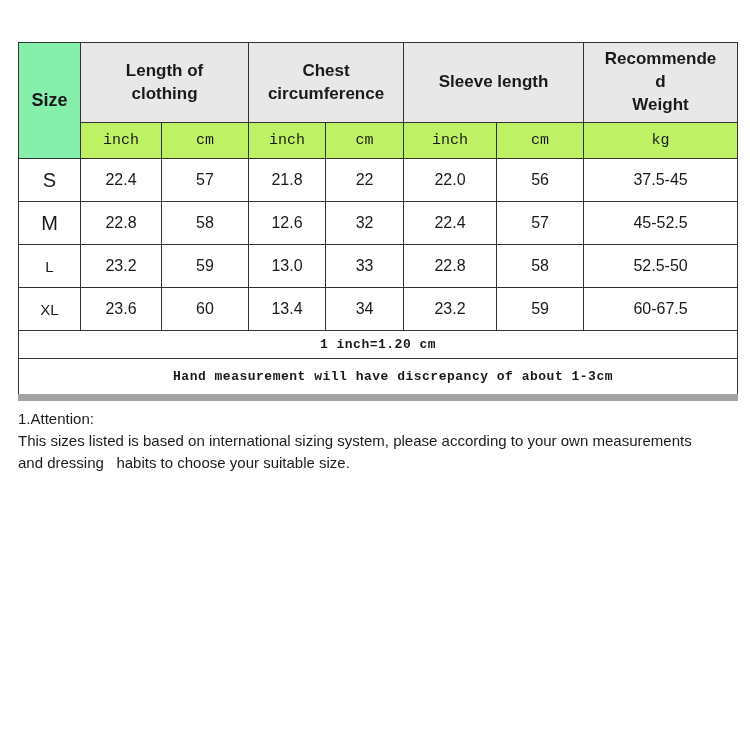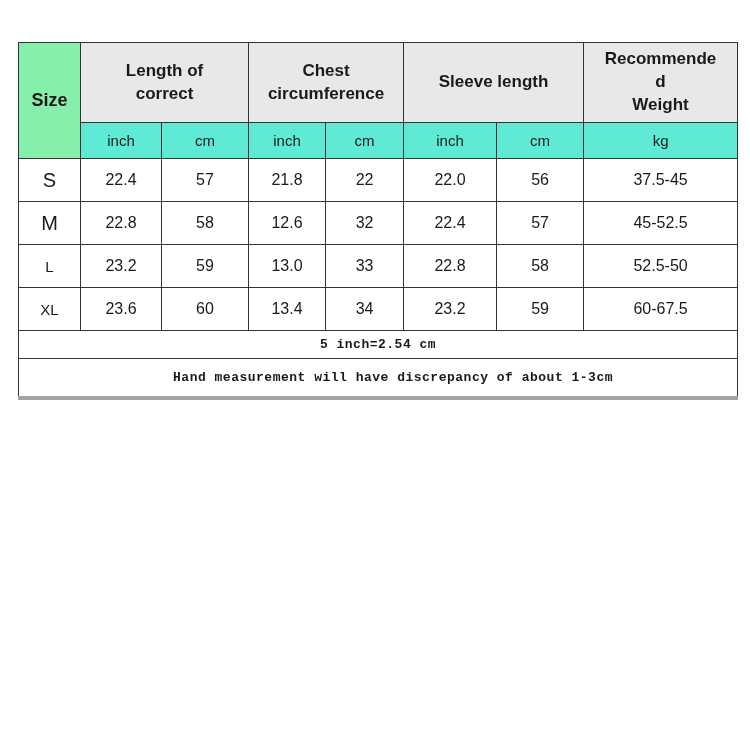--- a/index.html
+++ b/index.html
@@ -34,35 +34,35 @@
     background: #86efac;
     font-size: 18px; font-weight: bold;
   }
   th.group-h {
     background: #e8e8e8;
     font-size: 17px; font-weight: bold;
     white-space: pre-line;
     line-height: 1.35;
   }
   th.unit-h {
-    background: #5eead4;
-    font-size: 15px; font-weight: normal;
+    background: #bef264;
+    font-size: 15px; font-weight: normal; font-family: Liberation Mono, monospace;
   }
   td.size-cell { font-weight: normal; }
   td.size-big { font-size: 20px; }
   td.size-small { font-size: 15px; }
   td.value-cell { font-size: 16px; }
 
   td.footnote-cell {
     font-family: "Liberation Mono", "DejaVu Sans Mono", monospace;
     font-weight: bold;
     font-size: 13px;
     letter-spacing: 0.5px;
   }
-  tr.r-fn2 td { border-bottom: 4px solid #a3a3a3; padding-left: 30px; }
+  tr.r-fn2 td { border-bottom: 7px solid #a3a3a3; padding-left: 30px; }
 
   .notes {
     margin: 7px 18px 0 18px;
     width: 714px;
   }
   .note-block {
     white-space: pre-wrap;
     font-size: 15px;
     line-height: 22px;
     color: #1c1c1c;
@@ -82,21 +82,21 @@
       <col style="width:77px">
       <col style="width:78px">
       <col style="width:93px">
       <col style="width:87px">
       <col style="width:154px">
     </colgroup>
     <thead>
       <tr class="r-h1">
         <th class="size-h" rowspan="2">Size</th>
         <th class="group-h" colspan="2">Length of
-correct</th>
+clothing</th>
         <th class="group-h" colspan="2">Chest
 circumference</th>
         <th class="group-h" colspan="2">Sleeve length</th>
         <th class="group-h">Recommende
 d
 Weight</th>
       </tr>
       <tr class="r-h2">
         <th class="unit-h">inch</th>
         <th class="unit-h">cm</th>
@@ -142,24 +142,27 @@
         <td class="size-cell size-small">XL</td>
         <td class="value-cell">23.6</td>
         <td class="value-cell">60</td>
         <td class="value-cell">13.4</td>
         <td class="value-cell">34</td>
         <td class="value-cell">23.2</td>
         <td class="value-cell">59</td>
         <td class="value-cell">60-67.5</td>
       </tr>
       <tr class="r-fn1">
-        <td class="footnote-cell" colspan="8">5 inch=2.54 cm</td>
+        <td class="footnote-cell" colspan="8">1 inch=1.20 cm</td>
       </tr>
       <tr class="r-fn2">
         <td class="footnote-cell" colspan="8">Hand measurement will have discrepancy of about 1-3cm</td>
       </tr>
     </tbody>
   </table>
 
   <div class="notes">
+    <p class="note-block">1.Attention:
+This sizes listed is based on international sizing system, please according to your own measurements
+and dressing   habits to choose your suitable size.</p>
   </div>
 
 </div>
 
 </body></html>

